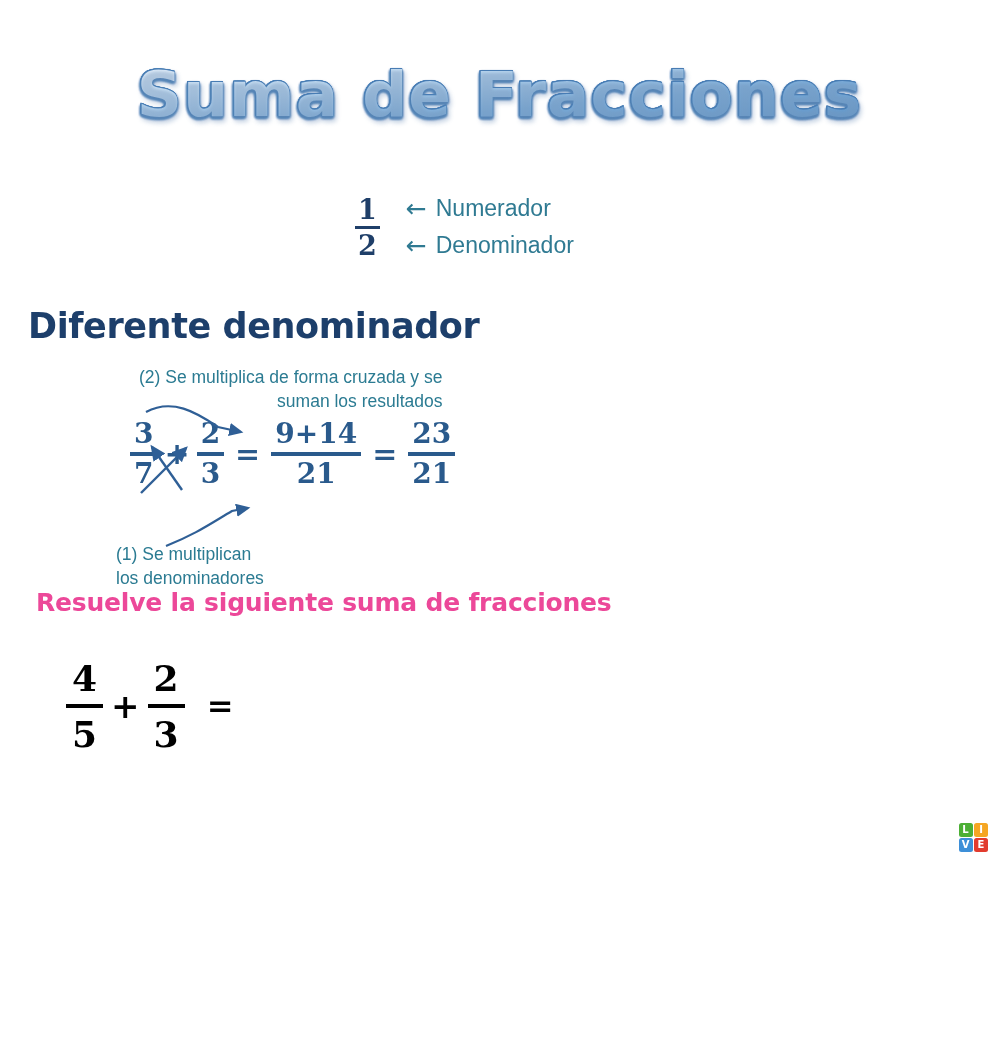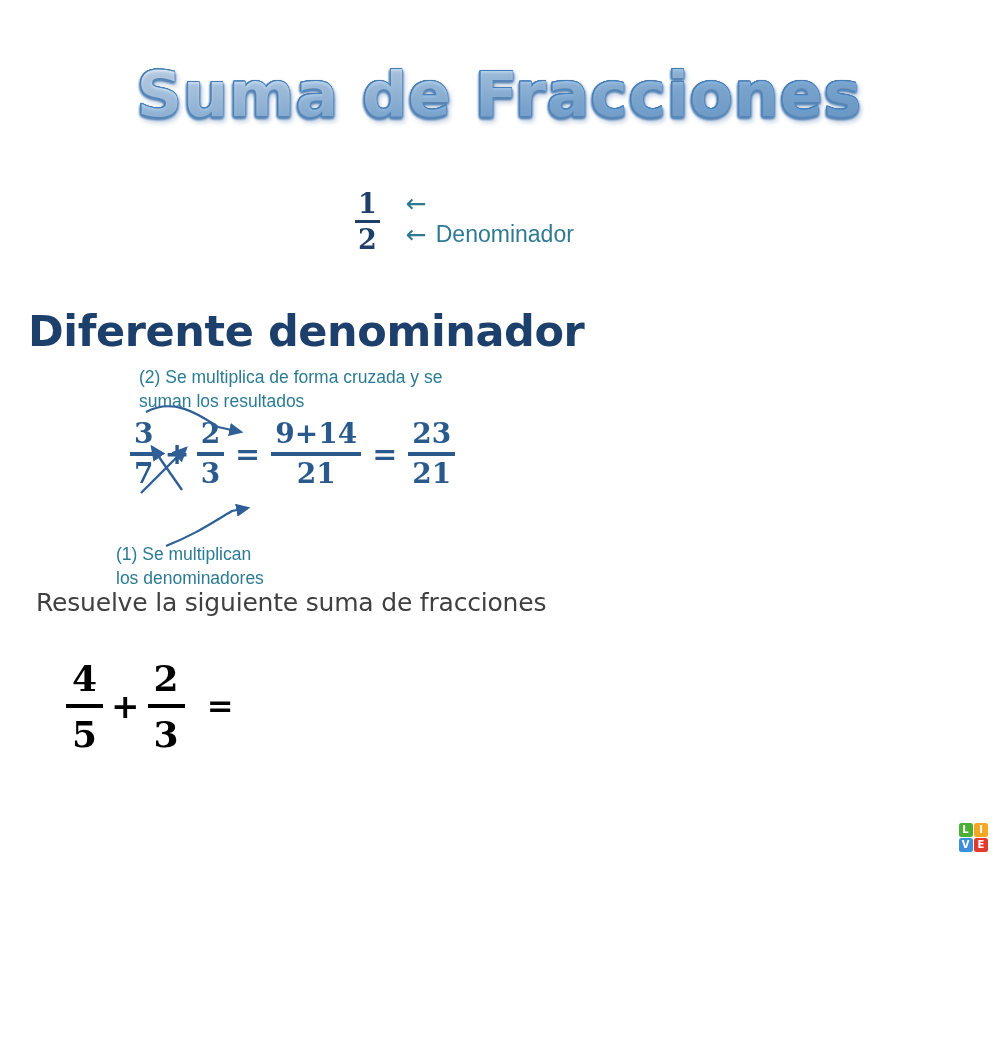--- a/index.html
+++ b/index.html
@@ -89,41 +89,41 @@
     line-height: 1;
   }
 
   
   #section-heading {
     position: absolute;
     left: 28px;
     top: 306px;
     font-family: "DejaVu Sans", sans-serif;
     font-weight: bold;
-    font-size: 43px;
+    font-size: 35px;
     letter-spacing: -0.4px;
     color: #1d3f6b;
   }
 
   
   #example {
     position: absolute;
     left: 0;
     top: 360px;
     width: 560px;
     height: 210px;
   }
   .note {
     position: absolute;
     font-size: 17.5px;
     line-height: 24px;
     color: #2b7b92;
     white-space: nowrap;
   }
-  #note-2 { left: 139px; top: 5px; }
+  #note-2 { left: 139px; top: 5px; text-align: right; }
   #note-1 { left: 116px; top: 154px; margin-top: 28px; }
 
   #equation {
     position: absolute;
     left: 130px;
     top: 60px;
     display: flex;
     align-items: center;
     font-family: "DejaVu Serif", serif;
     font-weight: bold;
@@ -159,24 +159,24 @@
     height: 210px;
     pointer-events: none;
   }
 
   
   #instruction {
     position: absolute;
     left: 36px;
     top: 588px;
     font-family: "DejaVu Sans", sans-serif;
-    font-weight: normal;
+    font-weight: bold;
     font-size: 25px;
     letter-spacing: -0.2px;
-    color: #404040;
+    color: #ec4899;
   }
 
   
   #exercise {
     position: absolute;
     left: 66px;
     top: 660px;
     display: flex;
     align-items: center;
     font-family: "DejaVu Serif", serif;
@@ -253,20 +253,21 @@
 
   <div id="legend">
     <div class="legend-frac">
       <span class="num">1</span>
       <span class="bar"></span>
       <span class="den">2</span>
     </div>
     <div id="legend-labels">
       <div class="legend-row">
         <span class="legend-arrow">←</span>
+        <span>Numerador</span>
       </div>
       <div class="legend-row">
         <span class="legend-arrow">←</span>
         <span>Denominador</span>
       </div>
     </div>
   </div>
 
   <div id="section-heading">Diferente denominador</div>
 

